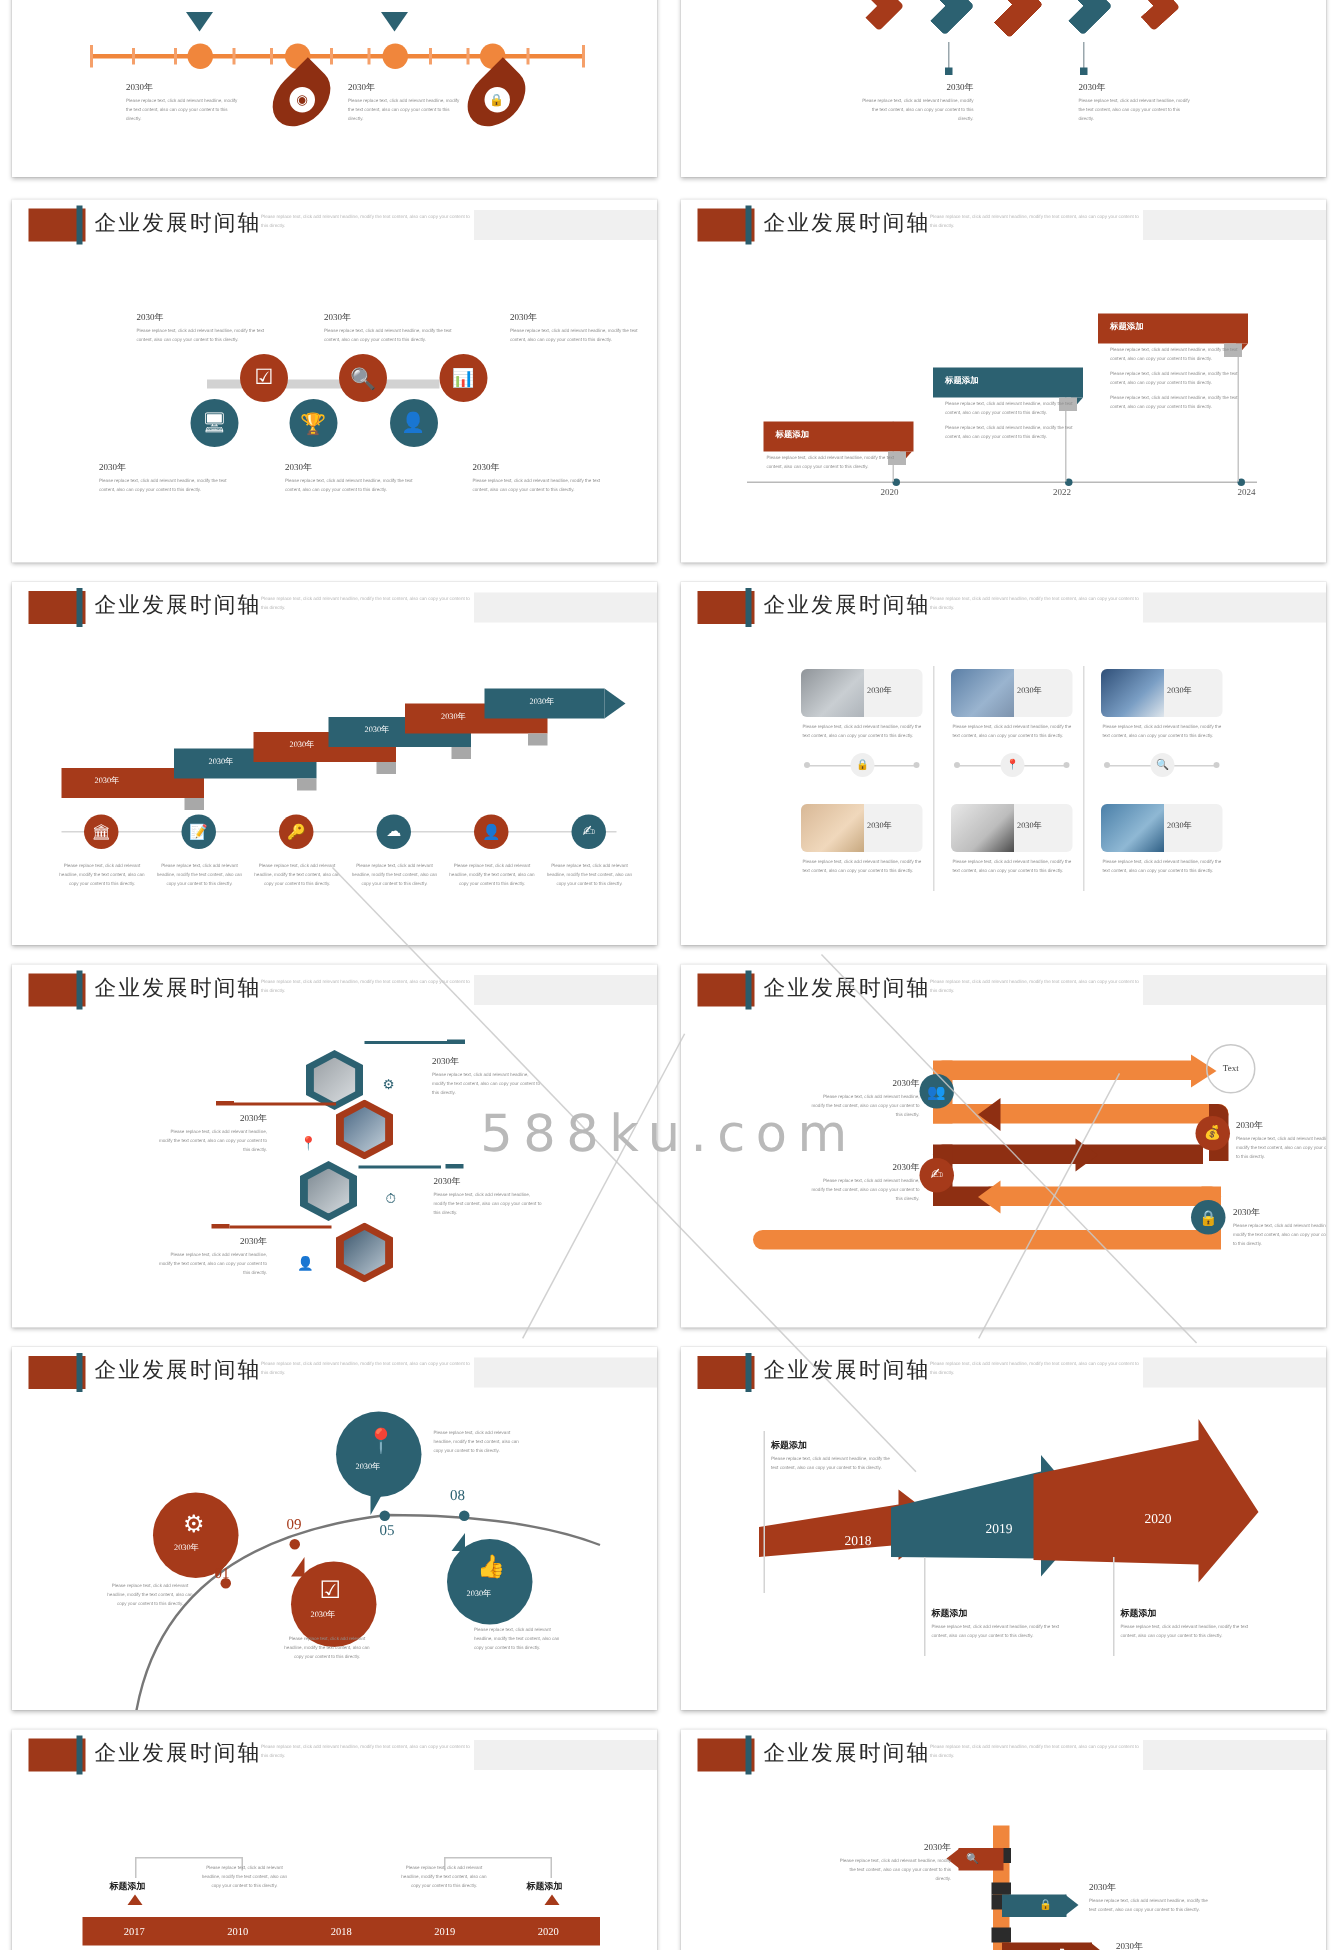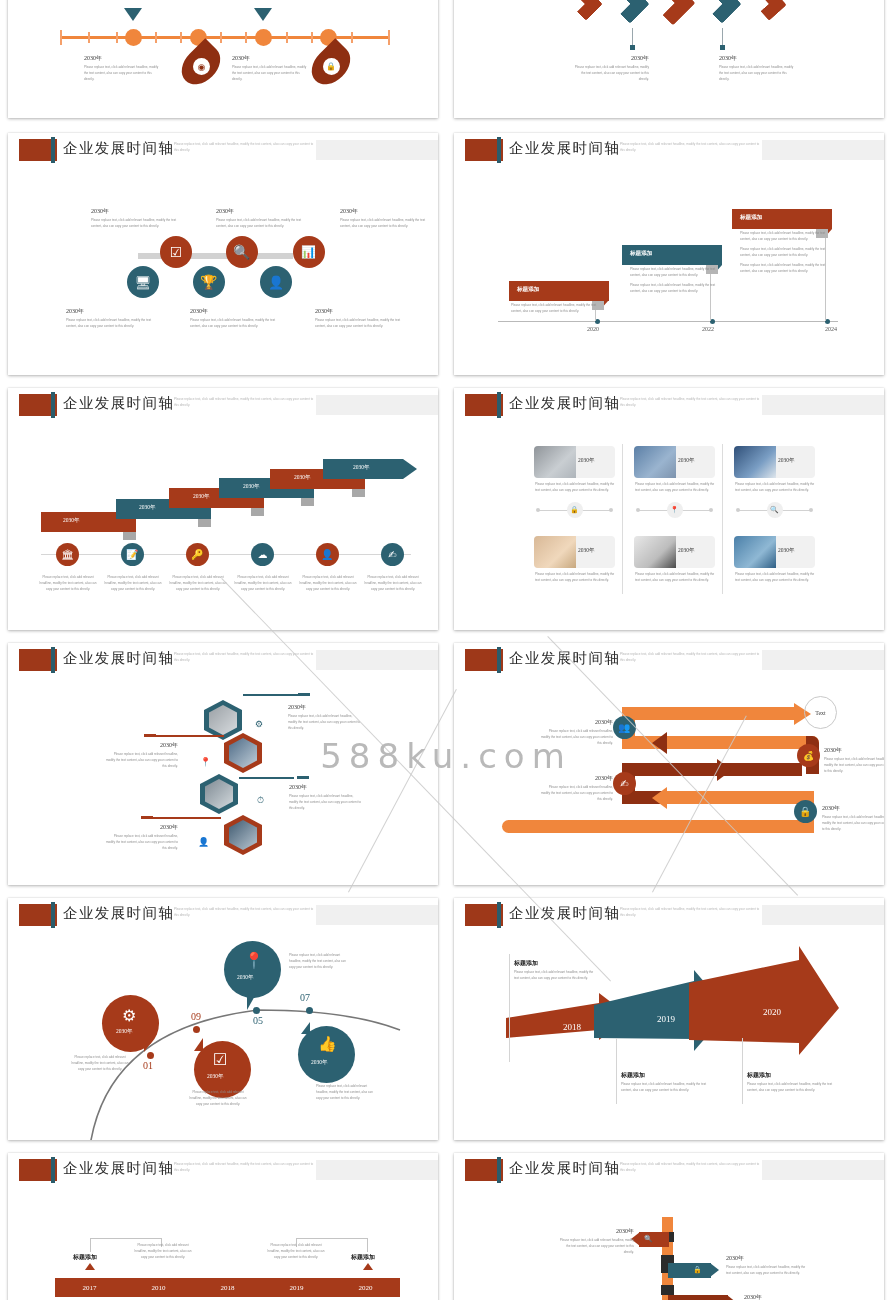--- a/index.html
+++ b/index.html
@@ -384,42 +384,42 @@
       <div class="hdr-gray"></div>
     </div>
     <svg style="position:absolute;left:0;top:0;" width="430" height="242">
       <path d="M 82 248 Q 100 130 250 112 Q 340 112 392 132" fill="none" stroke="#777" stroke-width="1.6"></path>
     </svg>
     <div style="position:absolute;left:94px;top:97px;width:57px;height:57px;border-radius:50%;background:#a63a1a;"></div>
     <div style="position:absolute;left:136px;top:142px;width:0;height:0;border-top:12px solid #a63a1a;border-right:9px solid transparent;"></div>
     <div style="position:absolute;left:114px;top:108px;font-size:16px;color:#fff;font-family:'DejaVu Sans',sans-serif;">⚙</div>
     <div class="yr" style="position:absolute;left:108px;top:130px;color:#fff;font-size:5.5px;">2030年</div>
     <div style="position:absolute;left:139px;top:154px;width:7px;height:7px;border-radius:50%;background:#a63a1a;"></div>
-    <div style="position:absolute;left:135px;top:162px;font-size:10px;color:#a63a1a;">01</div>
+    <div style="position:absolute;left:135px;top:146px;font-size:10px;color:#a63a1a;">01</div>
     <div class="tiny" style="position:absolute;left:63px;top:157px;width:58px;text-align:center;">Please replace text, click add relevant headline, modify the text content, also can copy your content to this directly.</div>
     <div style="position:absolute;left:186px;top:143px;width:57px;height:57px;border-radius:50%;background:#a63a1a;"></div>
     <div style="position:absolute;left:186px;top:140px;width:0;height:0;border-bottom:13px solid #a63a1a;border-left:9px solid transparent;"></div>
     <div style="position:absolute;left:205px;top:152px;font-size:16px;color:#fff;font-family:'DejaVu Sans',sans-serif;">☑</div>
     <div class="yr" style="position:absolute;left:199px;top:175px;color:#fff;font-size:5.5px;">2030年</div>
     <div style="position:absolute;left:185px;top:128px;width:7px;height:7px;border-radius:50%;background:#a63a1a;"></div>
     <div style="position:absolute;left:183px;top:113px;font-size:10px;color:#a63a1a;">09</div>
     <div class="tiny" style="position:absolute;left:180px;top:192px;width:60px;text-align:center;">Please replace text, click add relevant headline, modify the text content, also can copy your content to this directly.</div>
     <div style="position:absolute;left:216px;top:43px;width:57px;height:57px;border-radius:50%;background:#2c6171;"></div>
     <div style="position:absolute;left:239px;top:96px;width:0;height:0;border-top:16px solid #2c6171;border-right:9px solid transparent;"></div>
     <div style="position:absolute;left:236px;top:53px;font-size:16px;color:#fff;font-family:'DejaVu Sans',sans-serif;">📍</div>
     <div class="yr" style="position:absolute;left:229px;top:76px;color:#fff;font-size:5.5px;">2030年</div>
     <div style="position:absolute;left:245px;top:109px;width:7px;height:7px;border-radius:50%;background:#2c6171;"></div>
     <div style="position:absolute;left:245px;top:117px;font-size:10px;color:#2c6171;">05</div>
     <div class="tiny" style="position:absolute;left:281px;top:55px;width:60px;">Please replace text, click add relevant headline, modify the text content, also can copy your content to this directly.</div>
     <div style="position:absolute;left:290px;top:128px;width:57px;height:57px;border-radius:50%;background:#2c6171;"></div>
     <div style="position:absolute;left:293px;top:124px;width:0;height:0;border-bottom:12px solid #2c6171;border-left:9px solid transparent;"></div>
     <div style="position:absolute;left:310px;top:137px;font-size:15px;color:#fff;font-family:'DejaVu Sans',sans-serif;">👍</div>
     <div class="yr" style="position:absolute;left:303px;top:161px;color:#fff;font-size:5.5px;">2030年</div>
     <div style="position:absolute;left:298px;top:109px;width:7px;height:7px;border-radius:50%;background:#2c6171;"></div>
-    <div style="position:absolute;left:292px;top:94px;font-size:10px;color:#2c6171;">07</div>
+    <div style="position:absolute;left:292px;top:94px;font-size:10px;color:#2c6171;">08</div>
     <div class="tiny" style="position:absolute;left:308px;top:186px;width:60px;">Please replace text, click add relevant headline, modify the text content, also can copy your content to this directly.</div>
   </div>
 
   <div class="slide sl-right" style="left:454px; top:898px; width:430px; height:242px;">
     <div class="hdr">
       <div class="hdr-redbox"></div>
       <div class="hdr-tealbar"></div>
       <div class="hdr-title cn">企业发展时间轴</div>
       <div class="hdr-sub">Please replace text, click add relevant headline, modify the text content, also can copy your content to this directly.</div>
       <div class="hdr-gray"></div>

